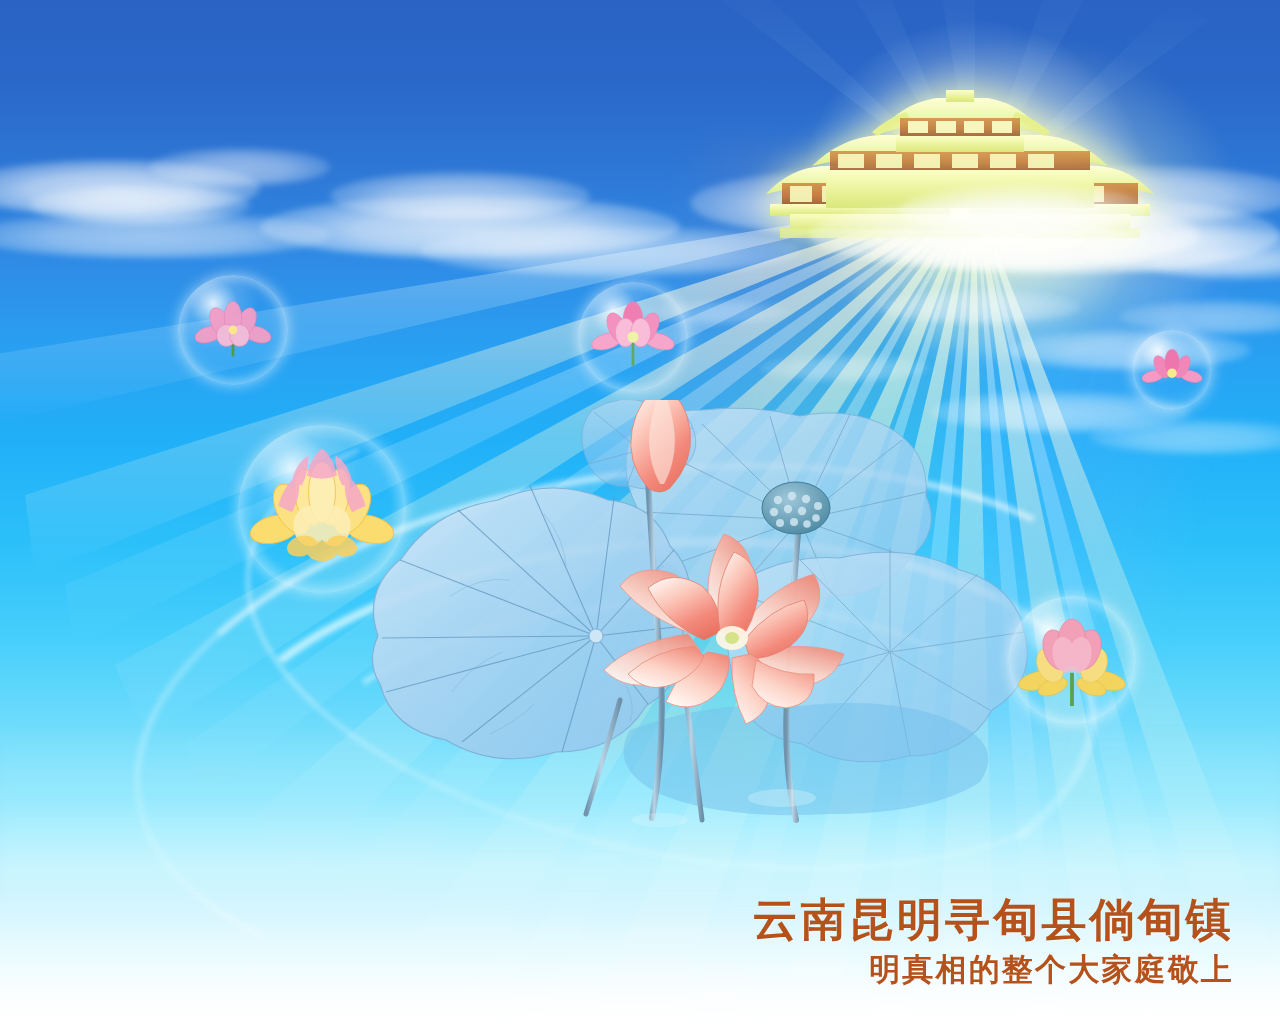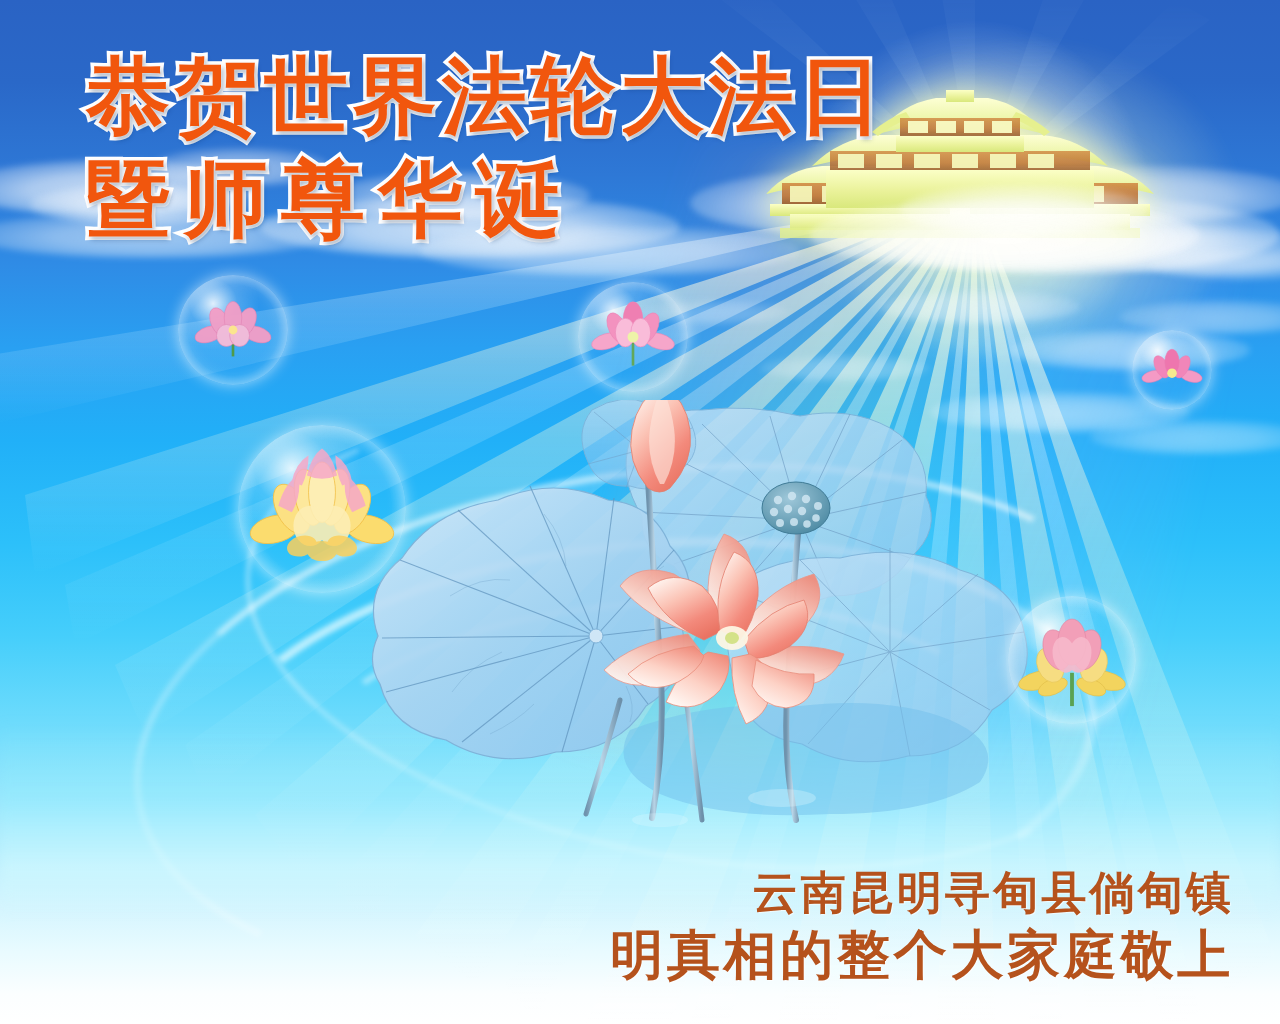--- a/index.html
+++ b/index.html
@@ -101,30 +101,30 @@
   #title-line1{font-size:84px;}
   #title-line2{font-size:84px;margin-top:14px;letter-spacing:.16em;}
 
   
   #signature{
     position:absolute;right:46px;bottom:36px;
     text-align:right;
     pointer-events:none;
   }
   .sline{
-    font-family:Liberation Serif, serif;
+    font-family:Liberation Sans, sans-serif;
     font-weight:700;
     color:#b5521c;
     letter-spacing:.07em;
     line-height:1.2;
     text-shadow:1px 1px 1px rgba(255,255,255,.65);
     margin-left:18px;
   }
   #sig-line1{font-size:45px;}
-  #sig-line2{font-size:53px;margin-top:4px;}
+  #sig-line2{font-size:31px;margin-top:4px;}
   #sig-date{font-size:37px;margin-top:8px;letter-spacing:.02em;}
 
   
   .bubble{
     position:absolute;
     border-radius:50%;
     background:
       radial-gradient(circle at 32% 26%, rgba(255,255,255,.85) 0%, rgba(255,255,255,.16) 22%, rgba(255,255,255,0) 42%),
       radial-gradient(circle at 50% 50%, rgba(255,255,255,0) 58%, rgba(255,255,255,.30) 80%, rgba(255,255,255,.88) 92%, rgba(255,255,255,.25) 100%);
     box-shadow:0 0 14px rgba(255,255,255,.55), inset 0 0 18px rgba(255,255,255,.45);
@@ -599,23 +599,19 @@
           <ellipse cx="0" cy="-16" rx="11" ry="18"></ellipse>
         </g>
         <g fill="#f7b9cb" opacity=".9">
           <ellipse cx="-6" cy="-6" rx="9" ry="14" transform="rotate(-10 -6 -6)"></ellipse>
           <ellipse cx="6" cy="-6" rx="9" ry="14" transform="rotate(10 6 -6)"></ellipse>
         </g>
       </g>
     </svg>
   </div>
 
-  <div id="title">
-    <div class="tline" id="title-line1">恭贺世界法轮大法日</div>
-    <div class="tline" id="title-line2">暨师尊华诞</div>
-  </div>
 
   <div id="signature">
     <div class="sline" id="sig-line1">云南昆明寻甸县倘甸镇</div>
     <div class="sline" id="sig-line2">明真相的整个大家庭敬上</div>
   </div>
 
 </div>
 
 </body></html>

